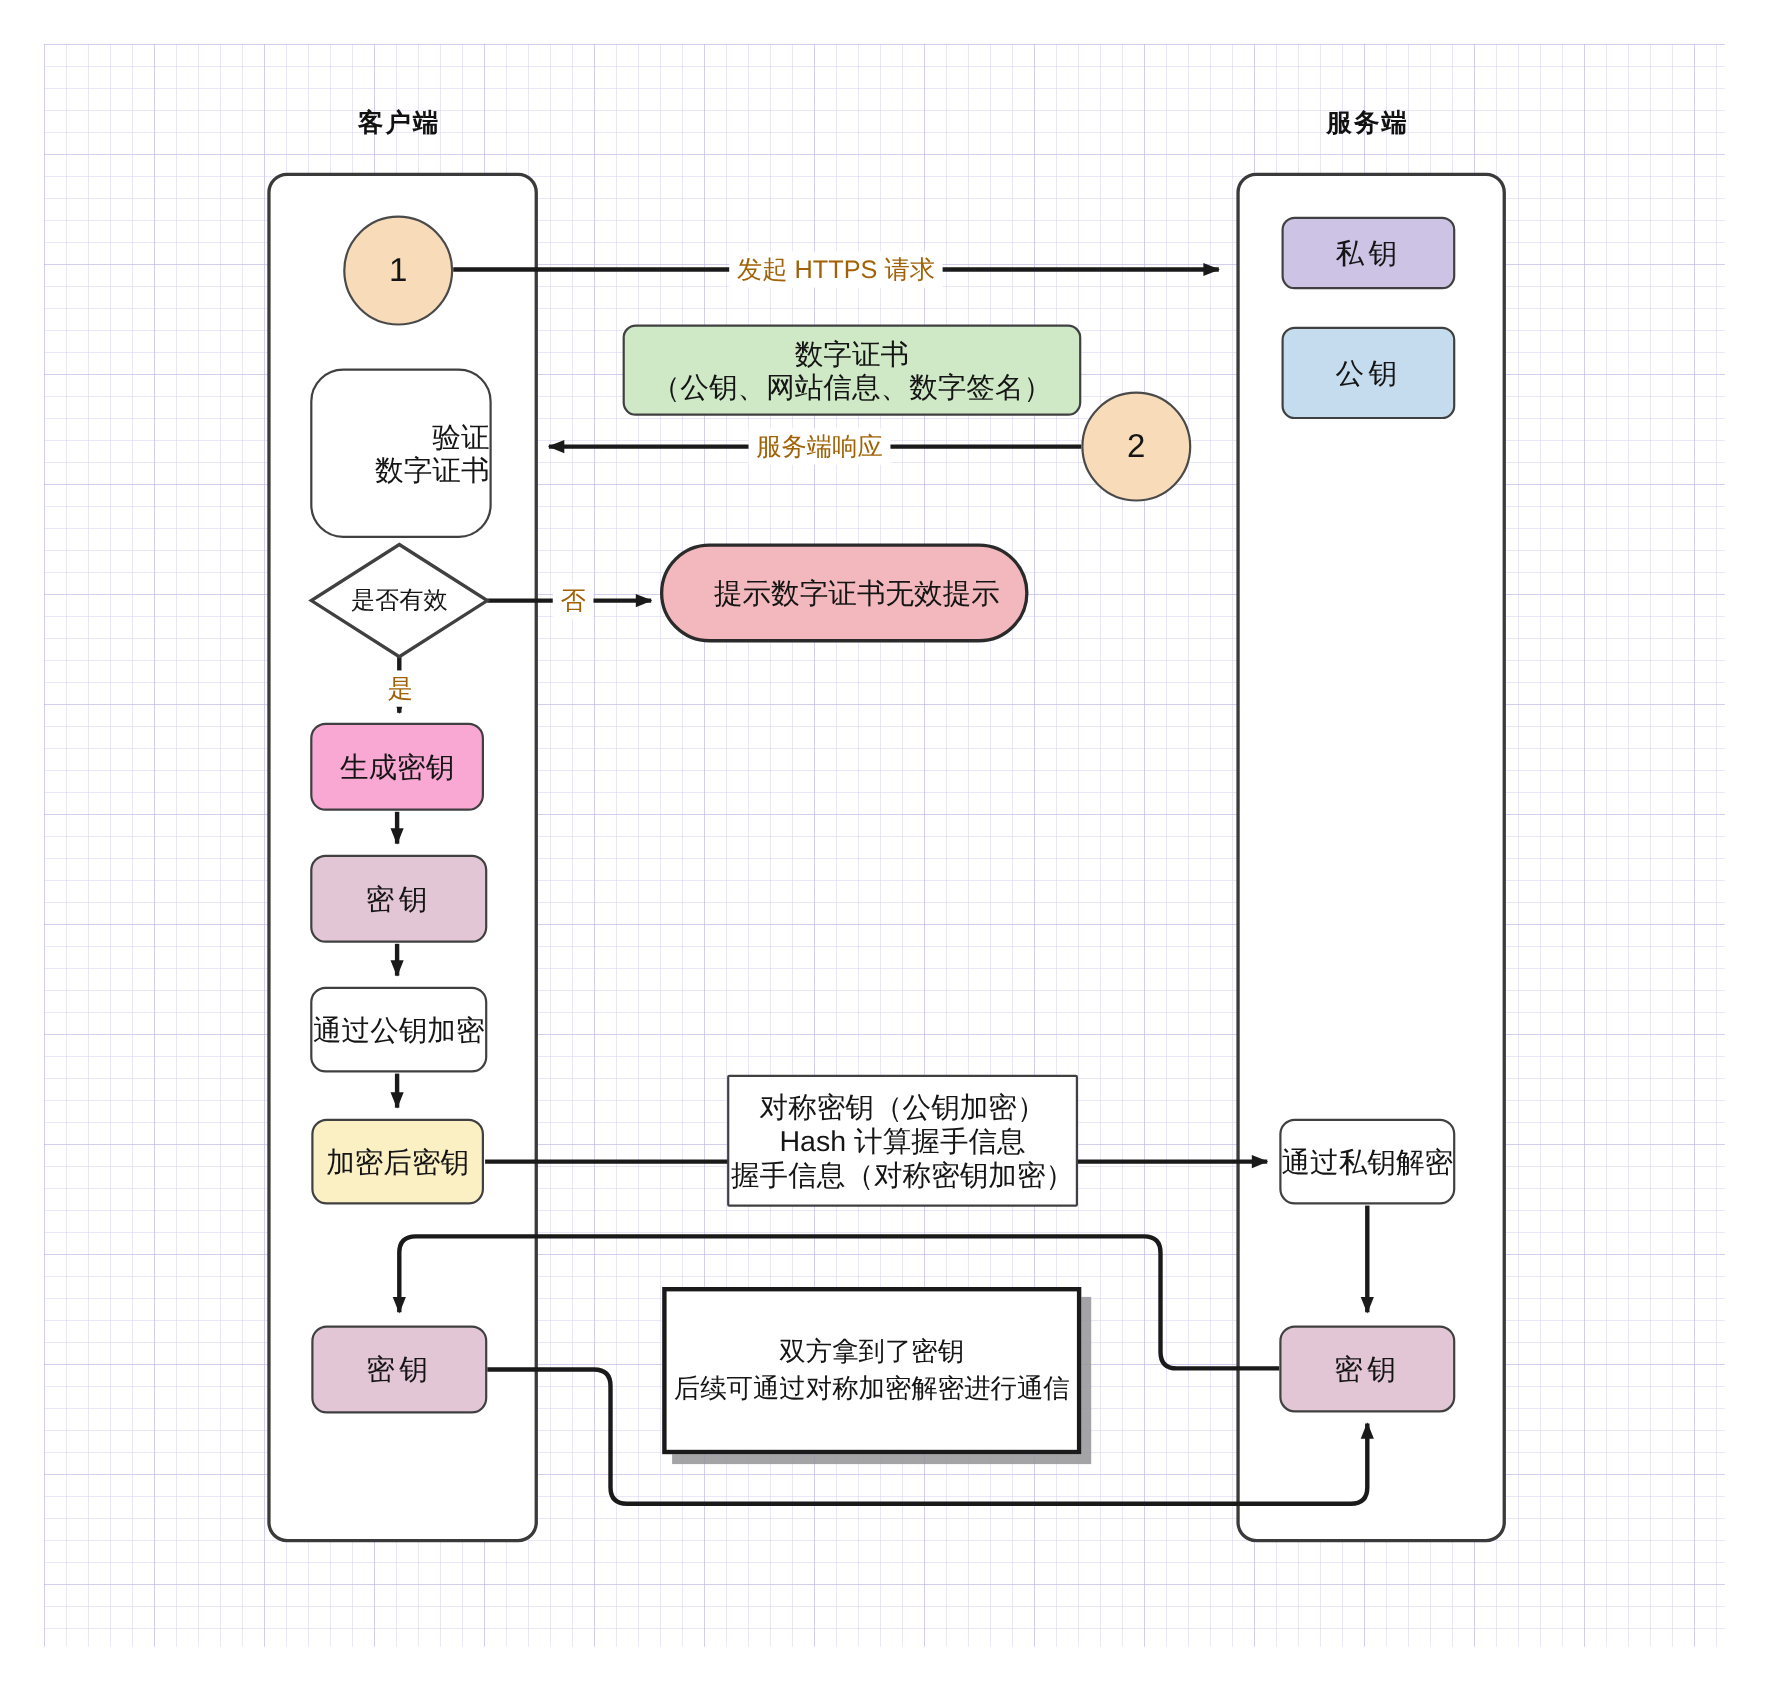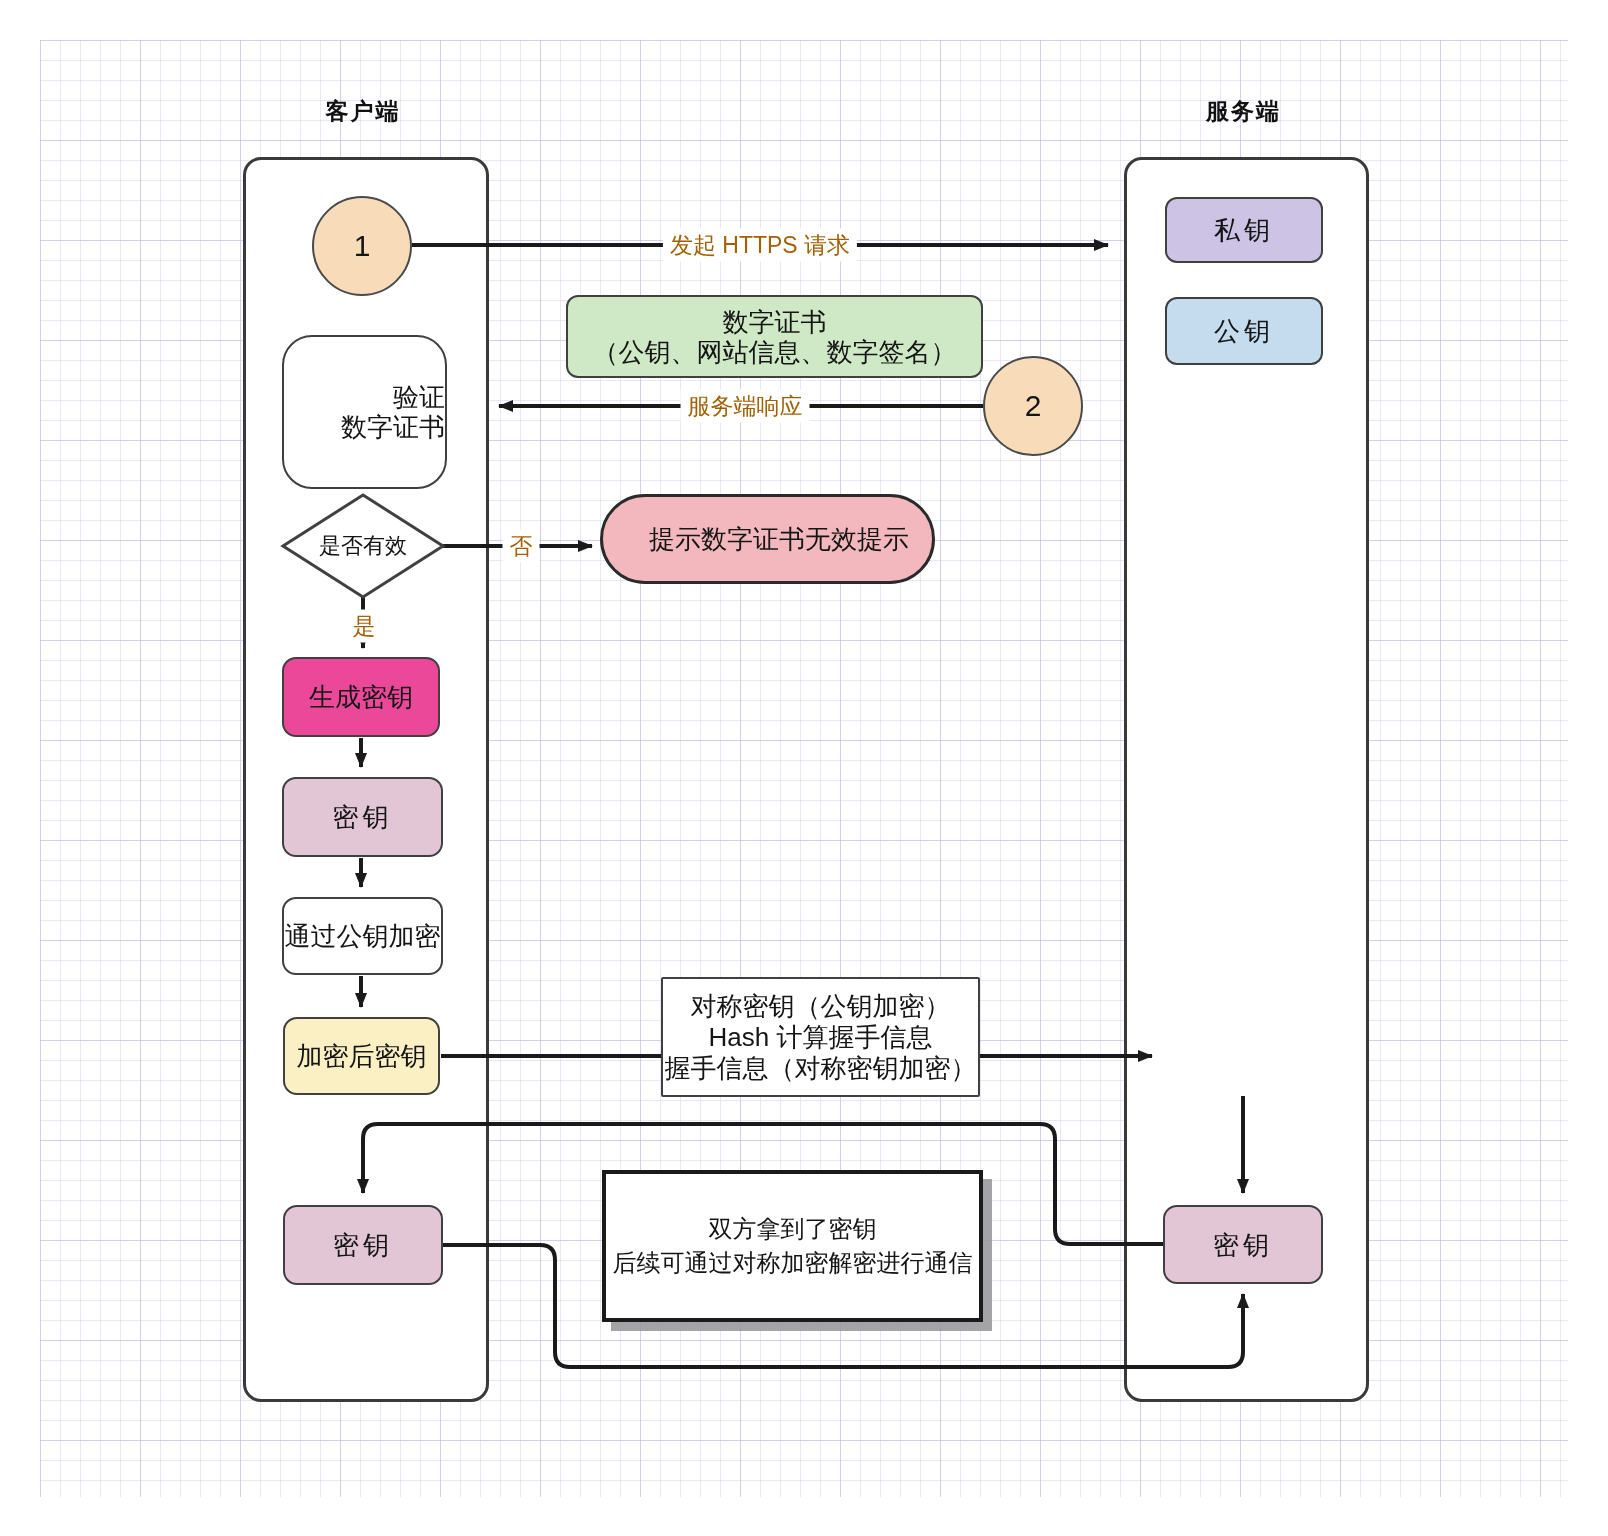--- a/index.html
+++ b/index.html
@@ -30,21 +30,21 @@
     background:#ffffff;border:2.5px solid #404040;border-radius:14px;
     font-size:26px;line-height:30px;text-align:center;color:#151515;box-sizing:border-box;
   }
   .badge{
     border-radius:50%;font-size:30px;background:#f8dcba;border:2.5px solid #4a4a4a;
   }
   .c-purple{background:#cdc3e4;}
   .c-blue{background:#c4dcee;}
   .c-green{background:#cfe8c6;}
   .c-red{background:#f2b8bd;padding-left:23px;}
-  .c-teal{background:#ec4899;}
+  .c-teal{background:#f9a8d4;}
   .c-pink{background:#e3c6d5;}
   .c-yellow{background:#fbf0c4;}
   .kv{letter-spacing:4px;}
   .stadium{border-radius:45px;border-width:3.5px;border-color:#2a2a2a;}
   .diamond-label{
     position:absolute;z-index:4;display:flex;align-items:center;justify-content:center;
     font-size:22px;background:transparent;border:none;font-family:Liberation Serif, serif;
   }
   .note{
     border-radius:2px;line-height:31px;margin-left:28px;
@@ -127,22 +127,23 @@
     <span>握手信息（对称密钥加密）</span>
   </div>
 
   <div class="node summary" style="left:602px;top:1170px;width:381px;height:152px;">
     <span>双方拿到了密钥</span>
     <span>后续可通过对称加密解密进行通信</span>
   </div>
 
   <div class="node c-purple kv" style="left:1165px;top:197px;width:158px;height:66px;border-radius:12px;">私钥</div>
 
-  <div class="node c-blue kv" style="left:1165px;top:297px;width:158px;height:68px;border-radius:12px;">公钥</div>
+  <div class="node c-blue kv" style="left:1165px;top:297px;width:158px;height:84px;border-radius:12px;">公钥</div>
 
+  <div class="node" style="left:1163px;top:1017px;width:160px;height:78px;">通过私钥解密</div>
 
   <div class="node c-pink kv" style="left:1163px;top:1205px;width:160px;height:79px;">密钥</div>
 
   <div class="edge-label" style="left:760px;top:245px;">发起 HTTPS 请求</div>
   <div class="edge-label" style="left:745px;top:406px;">服务端响应</div>
   <div class="edge-label" style="left:521px;top:546px;">否</div>
   <div class="edge-label" style="left:364px;top:626px;">是</div>
 </div>
 
 </body></html>

